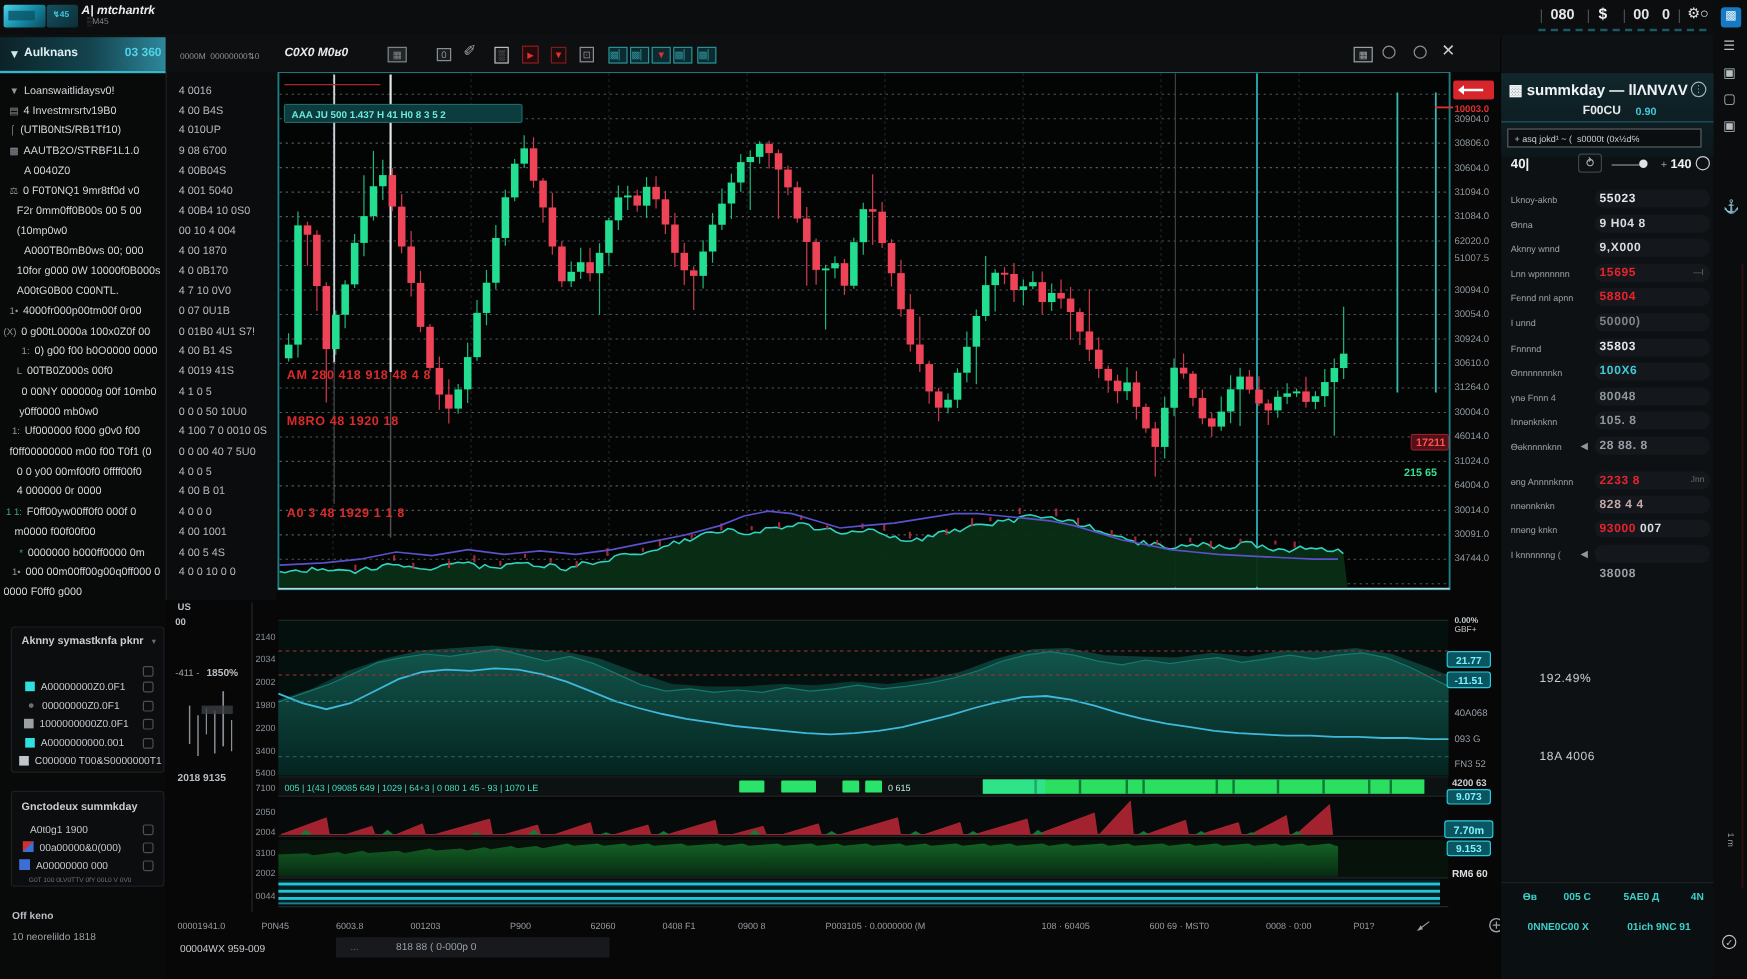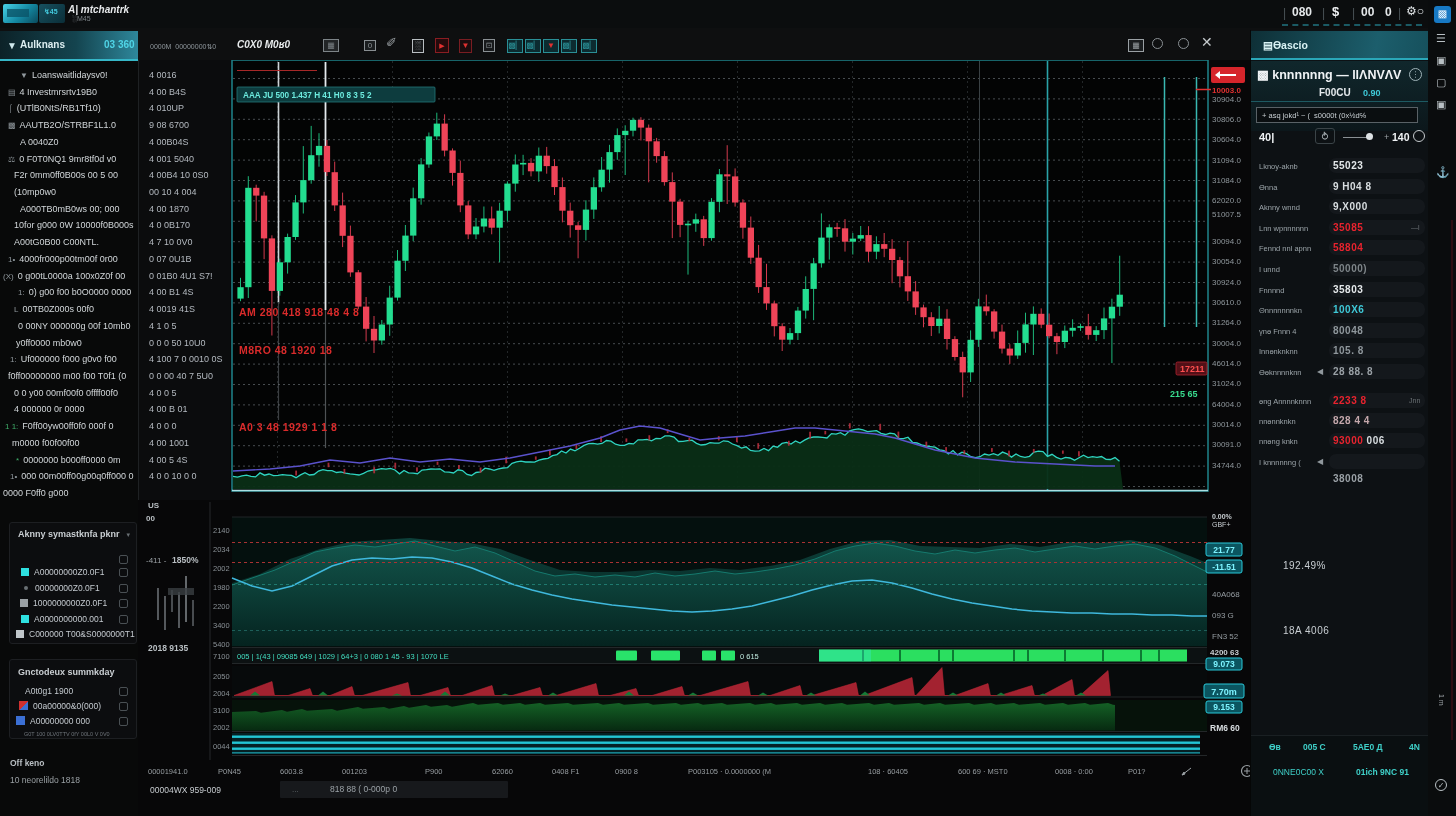--- a/index.html
+++ b/index.html
@@ -364,21 +364,21 @@
 <text x="1128" y="774" font-size="7.5" fill="#989ea2" font-weight="normal" text-anchor="start" font-family="&quot;Liberation Sans&quot;, sans-serif">P01?</text>
 <path d="M1182 775 l9 -7 m-9 7 l3 -1 -1 -2 Z" stroke="#9aa0a4" stroke-width="1" fill="#9aa0a4"></path>
 <circle cx="1247" cy="771" r="5.5" fill="none" stroke="#9aa0a4" stroke-width="1.2"></circle>
 <path d="M1244 771 h6 M1247 768 v6" stroke="#9aa0a4" stroke-width="1"></path>
 <text x="150" y="793" font-size="8.5" fill="#c7ccd0" font-weight="normal" text-anchor="start" font-family="&quot;Liberation Sans&quot;, sans-serif">00004WX  959-009</text>
 <rect x="280" y="781" width="228" height="17" fill="#17191c" rx="1"></rect>
 <text x="292" y="792" font-size="8" fill="#6a7074" font-weight="normal" text-anchor="start" font-family="&quot;Liberation Sans&quot;, sans-serif">...</text>
 <text x="330" y="792" font-size="8.5" fill="#9aa1a6" font-weight="normal" text-anchor="start" font-family="&quot;Liberation Sans&quot;, sans-serif">818 88 ( 0-000p 0</text>
 </svg>
 <div style="position:absolute;left:0;top:0;width:138px;height:816px;background:#080909;color:#d2d7da;font-size:9px">
-    <div style="position:absolute;left:20px;top:70px;width:134px;white-space:nowrap;overflow:hidden"><span style="color:#8f979c;font-size:8px;margin-right:4px">▼</span>Loanswaitlidaysv0!</div>
+    <div style="position:absolute;left:8px;top:70px;width:134px;white-space:nowrap;overflow:hidden"><span style="color:#8f979c;font-size:8px;margin-right:4px">▼</span>Loanswaitlidaysv0!</div>
     <div style="position:absolute;left:8px;top:87px;width:134px;white-space:nowrap;overflow:hidden"><span style="color:#8f979c;font-size:8px;margin-right:4px">▤</span>4 Investmrsrtv19B0</div>
     <div style="position:absolute;left:8px;top:103px;width:134px;white-space:nowrap;overflow:hidden"><span style="color:#8f979c;font-size:8px;margin-right:4px">⌠</span>(UTlB0NtS/RB1Tf10)</div>
     <div style="position:absolute;left:8px;top:120px;width:134px;white-space:nowrap;overflow:hidden"><span style="color:#8f979c;font-size:8px;margin-right:4px">▩</span>AAUTB2O/STRBF1L1.0</div>
     <div style="position:absolute;left:20px;top:137px;width:134px;white-space:nowrap;overflow:hidden">A 0040Z0</div>
     <div style="position:absolute;left:8px;top:154px;width:134px;white-space:nowrap;overflow:hidden"><span style="color:#8f979c;font-size:8px;margin-right:4px">⚖</span>0 F0T0NQ1 9mr8tf0d v0</div>
     <div style="position:absolute;left:14px;top:170px;width:134px;white-space:nowrap;overflow:hidden">F2r 0mm0ff0B00s 00 5 00</div>
     <div style="position:absolute;left:14px;top:187px;width:134px;white-space:nowrap;overflow:hidden">(10mp0w0</div>
     <div style="position:absolute;left:20px;top:204px;width:134px;white-space:nowrap;overflow:hidden">A000TB0mB0ws 00; 000</div>
     <div style="position:absolute;left:14px;top:220px;width:134px;white-space:nowrap;overflow:hidden">10for g000 0W 10000f0B000s</div>
     <div style="position:absolute;left:14px;top:237px;width:134px;white-space:nowrap;overflow:hidden">A00tG0B00 C00NTL.</div>
@@ -488,25 +488,22 @@
     <div style="position:absolute;left:525px;top:11px;width:16px;height:14px;border:1px solid #2a8f96;background:#0c2b30;font-size:8px;color:#2a8f96;text-align:center;line-height:12px">▩▏</div>
     <div style="position:absolute;left:543px;top:11px;width:16px;height:14px;border:1px solid #2a8f96;background:#0c2b30;font-size:8px;color:#2a8f96;text-align:center;line-height:12px"><span style="color:#e03131">▼</span></div>
     <div style="position:absolute;left:561px;top:11px;width:16px;height:14px;border:1px solid #2a8f96;background:#0c2b30;font-size:8px;color:#2a8f96;text-align:center;line-height:12px">▩▏</div>
     <div style="position:absolute;left:581px;top:11px;width:16px;height:14px;border:1px solid #2a8f96;background:#0c2b30;font-size:8px;color:#2a8f96;text-align:center;line-height:12px">▩▏</div>
     <div style="position:absolute;left:1128px;top:11px;width:16px;height:13px;border:1px solid #9aa0a4;background:#1a1d1f;font-size:8px;color:#9aa0a4;text-align:center;line-height:11px">▦</div>
     <div style="position:absolute;left:1152px;top:10px;width:11px;height:11px;border:1.5px solid #8a9094;border-radius:50%"></div>
     <div style="position:absolute;left:1178px;top:10px;width:11px;height:11px;border:1.5px solid #8a9094;border-radius:50%"></div>
     <div style="position:absolute;left:1201px;top:6px;color:#c5cacd;font-size:14px">✕</div>
   </div>
 <div style="position:absolute;left:1250px;top:30px;width:178px;height:786px;background:#0d1114;border-left:1px solid #050606">
-    <div style="position:absolute;left:0;top:1px;width:178px;height:29px;background:linear-gradient(100deg,#0e2f36,#1c5e6c 70%,#16505c);border-bottom:2px solid #2aa7b8">
-      <span style="position:absolute;left:12px;top:8px;color:#d9f2f4;font-size:10.5px;font-weight:bold">▤Өascίo</span>
-    </div>
     <div style="position:absolute;left:0;top:31px;width:178px;height:70px;background:linear-gradient(180deg,#10272c,#0c171b)"></div>
-    <div style="position:absolute;left:6px;top:37px;color:#f0f3f5;font-size:12.5px;font-weight:bold;white-space:nowrap">▩ knnnnnng — llΛNVΛV</div>
+    <div style="position:absolute;left:6px;top:37px;color:#f0f3f5;font-size:12.5px;font-weight:bold;white-space:nowrap">▩ summkday — llΛNVΛV</div>
     <div style="position:absolute;left:158px;top:38px;width:13px;height:13px;border:1.5px solid #9fb3b8;border-radius:50%;color:#9fb3b8;font-size:8px;text-align:center;line-height:12px">⋮</div>
     <div style="position:absolute;left:68px;top:57px;color:#e4e9ec;font-size:10px;font-weight:bold">F00CU</div>
     <div style="position:absolute;left:112px;top:58px;color:#3fc9d8;font-size:9px;font-weight:bold">0.90</div>
     <div style="position:absolute;left:0px;top:71px;width:178px;border-top:1px solid #1d5a62"></div>
     <div style="position:absolute;left:5px;top:77px;width:162px;height:16px;border:1px solid #596166;background:#0a0e10;color:#c8cfd3;font-size:7.5px;line-height:16px;padding-left:5px;white-space:nowrap">+ asq jokd¹ ~ (&nbsp; s0000t (0x½d℅</div>
     <div style="position:absolute;left:8px;top:101px;color:#eef1f3;font-size:11px;font-weight:bold">40|</div>
     <div style="position:absolute;left:64px;top:98px;width:20px;height:16px;border:1px solid #3b4448;border-radius:3px;color:#aeb6ba;font-size:10px;text-align:center;line-height:15px">⥁</div>
     <div style="position:absolute;left:92px;top:107px;width:26px;border-top:1.5px solid #8a9094"></div>
     <div style="position:absolute;left:115px;top:103px;width:7px;height:7px;background:#dde2e5;border-radius:50%"></div>
     <div style="position:absolute;left:133px;top:102px;color:#9aa0a4;font-size:9px">+</div>
@@ -516,21 +513,21 @@
     <div style="position:absolute;left:78px;top:128px;width:96px;height:15px;background:#14181c;border-radius:7px"></div>
     <div style="position:absolute;left:82px;top:130px;color:#e4e8ea;font-size:10px;font-weight:bold;letter-spacing:.5px">55023</div>
     <div style="position:absolute;left:8px;top:152.6px;color:#9aa3a8;font-size:7.5px;white-space:nowrap">Өnna</div>
     <div style="position:absolute;left:78px;top:148.6px;width:96px;height:15px;background:#14181c;border-radius:7px"></div>
     <div style="position:absolute;left:82px;top:150.6px;color:#d8dde0;font-size:10px;font-weight:bold;letter-spacing:.5px">9 H04 8</div>
     <div style="position:absolute;left:8px;top:173.2px;color:#9aa3a8;font-size:7.5px;white-space:nowrap">Aknny wnnd</div>
     <div style="position:absolute;left:78px;top:169.2px;width:96px;height:15px;background:#14181c;border-radius:7px"></div>
     <div style="position:absolute;left:82px;top:171.2px;color:#d8dde0;font-size:10px;font-weight:bold;letter-spacing:.5px">9,X000</div>
     <div style="position:absolute;left:8px;top:193.79999999999998px;color:#9aa3a8;font-size:7.5px;white-space:nowrap">Lnn wpnnnnnn</div>
     <div style="position:absolute;left:78px;top:189.79999999999998px;width:96px;height:15px;background:#14181c;border-radius:7px"></div>
-    <div style="position:absolute;left:82px;top:191.79999999999998px;color:#e8232e;font-size:10px;font-weight:bold;letter-spacing:.5px">35085</div>
+    <div style="position:absolute;left:82px;top:191.79999999999998px;color:#e8232e;font-size:10px;font-weight:bold;letter-spacing:.5px">15695</div>
     <div style="position:absolute;left:160px;top:193.79999999999998px;color:#6a7074;font-size:7px">—l</div>
     <div style="position:absolute;left:8px;top:214.39999999999998px;color:#9aa3a8;font-size:7.5px;white-space:nowrap">Fennd nnl apnn</div>
     <div style="position:absolute;left:78px;top:210.39999999999998px;width:96px;height:15px;background:#14181c;border-radius:7px"></div>
     <div style="position:absolute;left:82px;top:212.39999999999998px;color:#e8232e;font-size:10px;font-weight:bold;letter-spacing:.5px">58804</div>
     <div style="position:absolute;left:8px;top:234.99999999999997px;color:#9aa3a8;font-size:7.5px;white-space:nowrap">I unnd</div>
     <div style="position:absolute;left:78px;top:230.99999999999997px;width:96px;height:15px;background:#14181c;border-radius:7px"></div>
     <div style="position:absolute;left:82px;top:232.99999999999997px;color:#7d8488;font-size:10px;font-weight:bold;letter-spacing:.5px">50000)</div>
     <div style="position:absolute;left:8px;top:255.59999999999997px;color:#9aa3a8;font-size:7.5px;white-space:nowrap">Fnnnnd</div>
     <div style="position:absolute;left:78px;top:251.59999999999997px;width:96px;height:15px;background:#14181c;border-radius:7px"></div>
     <div style="position:absolute;left:82px;top:253.59999999999997px;color:#e4e8ea;font-size:10px;font-weight:bold;letter-spacing:.5px">35803</div>
@@ -549,33 +546,33 @@
     <div style="position:absolute;left:82px;top:336.00000000000006px;color:#9aa1a6;font-size:10px;font-weight:bold;letter-spacing:.5px">28 88. 8</div>
     <div style="position:absolute;left:8px;top:366.6000000000001px;color:#9aa3a8;font-size:7.5px;white-space:nowrap">өng Annnnknnn</div>
     <div style="position:absolute;left:78px;top:362.6000000000001px;width:96px;height:15px;background:#14181c;border-radius:7px"></div>
     <div style="position:absolute;left:82px;top:364.6000000000001px;color:#e8232e;font-size:10px;font-weight:bold;letter-spacing:.5px">2233 8</div>
     <div style="position:absolute;left:158px;top:366.6000000000001px;color:#6a7074;font-size:7px">Jnn</div>
     <div style="position:absolute;left:8px;top:386.9000000000001px;color:#9aa3a8;font-size:7.5px;white-space:nowrap">nnөnnknkn</div>
     <div style="position:absolute;left:78px;top:382.9000000000001px;width:96px;height:15px;background:#14181c;border-radius:7px"></div>
     <div style="position:absolute;left:82px;top:384.9000000000001px;color:#c5a8ac;font-size:10px;font-weight:bold;letter-spacing:.5px">828 4 4</div>
     <div style="position:absolute;left:8px;top:407.2000000000001px;color:#9aa3a8;font-size:7.5px;white-space:nowrap">nnөng knkn</div>
     <div style="position:absolute;left:78px;top:403.2000000000001px;width:96px;height:15px;background:#14181c;border-radius:7px"></div>
-    <div style="position:absolute;left:82px;top:405.2000000000001px;color:#e8232e;font-size:10px;font-weight:bold;letter-spacing:.5px">93000 <span style="color:#d8dde0">006</span></div>
+    <div style="position:absolute;left:82px;top:405.2000000000001px;color:#e8232e;font-size:10px;font-weight:bold;letter-spacing:.5px">93000 <span style="color:#d8dde0">007</span></div>
     <div style="position:absolute;left:8px;top:427.5000000000001px;color:#9aa3a8;font-size:7.5px;white-space:nowrap">I knnnnnng (</div>
     <div style="position:absolute;left:78px;top:423.5000000000001px;width:96px;height:15px;background:#14181c;border-radius:7px"></div>
     <div style="position:absolute;left:66px;top:426.5000000000001px;color:#8f979c;font-size:8px">◀</div>
     <div style="position:absolute;left:82px;top:443px;color:#9aa1a6;font-size:10px;font-weight:bold;letter-spacing:.5px">38008</div>
     <div style="position:absolute;left:32px;top:530px;color:#c8ced2;font-size:10px;letter-spacing:.5px">192.49%</div>
     <div style="position:absolute;left:32px;top:595px;color:#c8ced2;font-size:10px;letter-spacing:.5px">18A 4006</div>
     <div style="position:absolute;left:0;top:705px;width:178px;height:95px;background:#0a0f11;border-top:1px solid #1a2023"></div>
     <div style="position:absolute;left:18px;top:712px;color:#3fd0c9;font-size:8.5px;font-weight:bold;white-space:nowrap">Өв</div>
     <div style="position:absolute;left:52px;top:712px;color:#3fd0c9;font-size:8.5px;font-weight:bold;white-space:nowrap">005 C</div>
     <div style="position:absolute;left:102px;top:712px;color:#3fd0c9;font-size:8.5px;font-weight:bold;white-space:nowrap">5AE0 Д</div>
     <div style="position:absolute;left:158px;top:712px;color:#3fd0c9;font-size:8.5px;font-weight:bold;white-space:nowrap">4N</div>
-    <div style="position:absolute;left:22px;top:737px;color:#3fd0c9;font-size:8.5px;font-weight:normal;white-space:nowrap">0NNE0C00  X</div>
+    <div style="position:absolute;left:22px;top:737px;color:#3fd0c9;font-size:8.5px;font-weight:bold;white-space:nowrap">0NNE0C00  X</div>
     <div style="position:absolute;left:105px;top:737px;color:#3fd0c9;font-size:8.5px;font-weight:bold;white-space:nowrap">01ich 9NC  91</div>
   </div>
 <div style="position:absolute;left:1428px;top:0;width:28px;height:816px;background:#0a0c0d">
     <div style="position:absolute;left:6px;top:6px;width:17px;height:17px;background:#1779c4;border-radius:3px;color:#eaf4fb;font-size:10px;text-align:center;line-height:16px">▩</div>
     <div style="position:absolute;left:8px;top:32px;color:#b9c0c4;font-size:11px">☰</div>
     <div style="position:absolute;left:8px;top:54px;color:#b9c0c4;font-size:11px">▣</div>
     <div style="position:absolute;left:8px;top:76px;color:#b9c0c4;font-size:11px">▢</div>
     <div style="position:absolute;left:8px;top:98px;color:#b9c0c4;font-size:11px">▣</div>
     <div style="position:absolute;left:8px;top:166px;color:#b9c0c4;font-size:11px">⚓</div>
     <div style="position:absolute;left:10px;top:694px;color:#9aa0a4;font-size:7px;writing-mode:vertical-rl">1 m</div>

